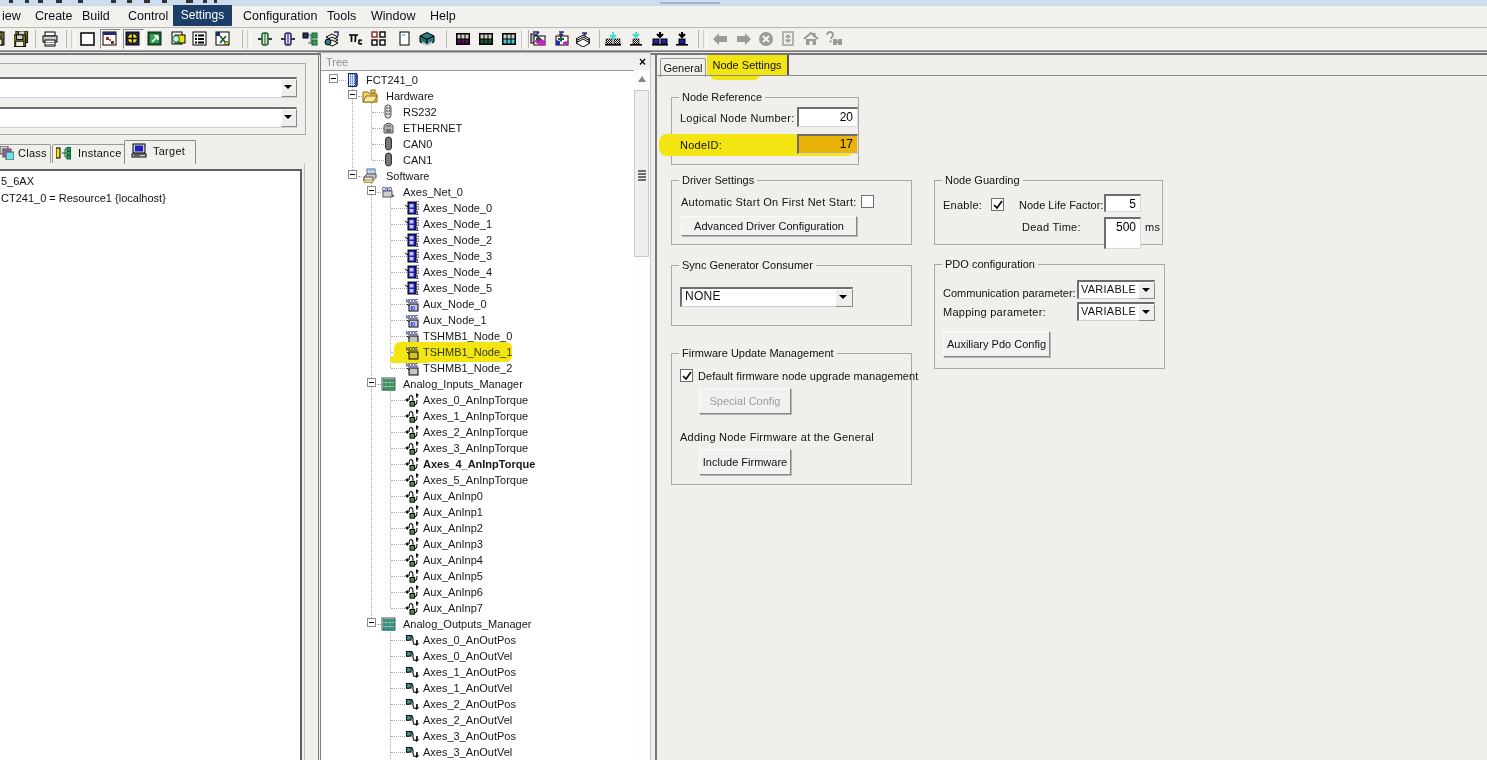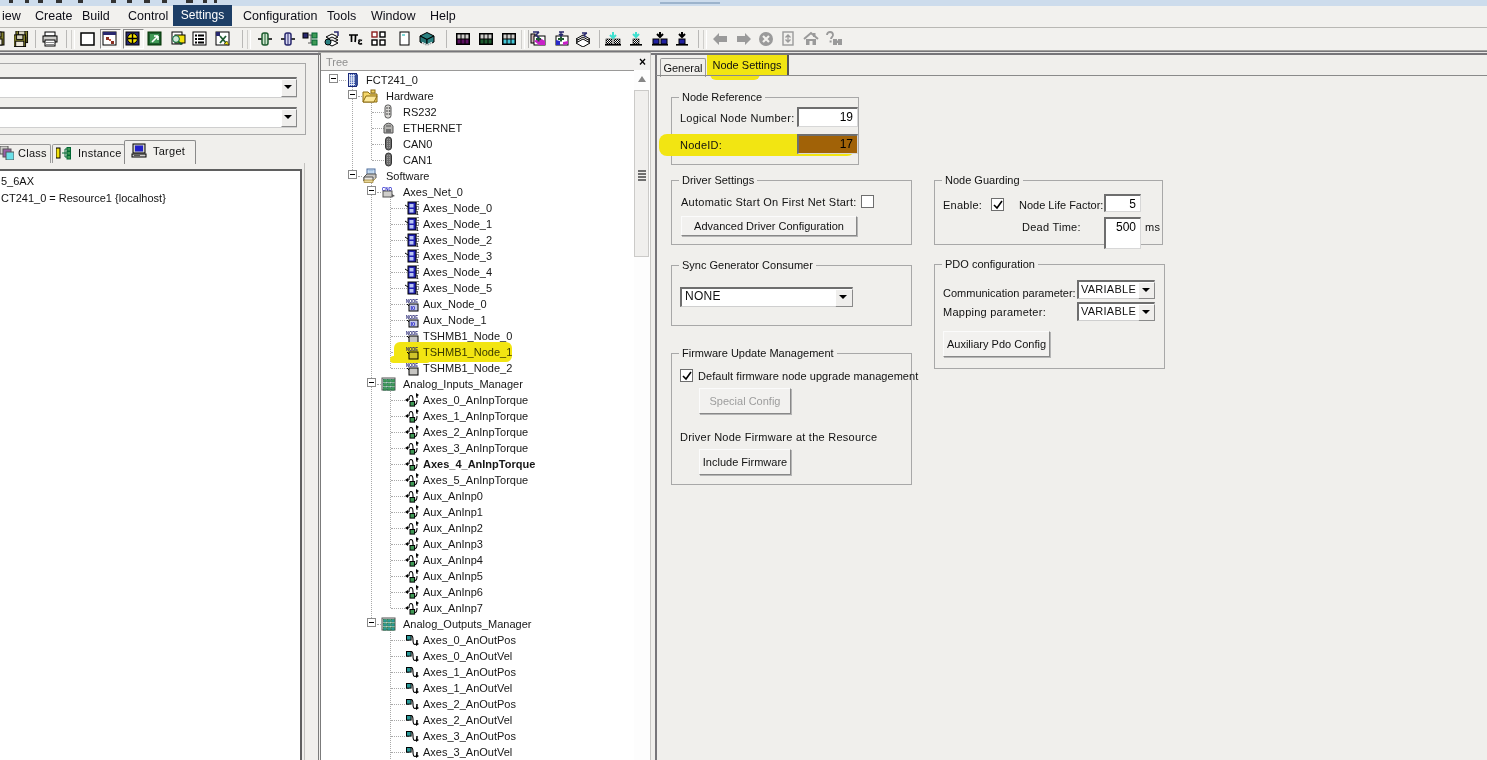--- a/index.html
+++ b/index.html
@@ -731,24 +731,24 @@
   </svg>
 <div class="trow" style="left:423px;top:744px;color:#161616;">Axes_3_AnOutVel</div>
 <div class="a" style="left:655px;top:55px;width:2px;height:705px;background:#77767a;"></div>
 <div class="a" style="left:660px;top:58px;width:44px;height:18px;background:#f0efec;border:1px solid #9a9a9a;border-bottom:none;border-radius:2px 2px 0 0;font-size:11px;color:#111;text-align:center;line-height:18px;">General</div>
 <div class="a" style="left:707px;top:55px;width:80px;height:21px;background:#f2e512;border-right:2px solid #555;font-size:11px;color:#111;text-align:center;line-height:20px;">Node Settings</div>
 <div class="a" style="left:710px;top:74px;width:50px;height:6px;background:#f2e512;border-radius:0 0 6px 6px;"></div>
 <div class="a" style="left:656px;top:75px;width:831px;height:1px;background:#8a8a8a;"></div>
 <div class="grp" style="left:671px;top:97px;width:186px;height:66px;"></div>
 <div class="grplbl" style="left:679px;top:91px;">Node Reference</div>
 <div class="t" style="left:680px;top:112px;">Logical Node Number:</div>
-<div class="inp" style="left:797px;top:107px;width:61px;height:20px;">19</div>
+<div class="inp" style="left:797px;top:107px;width:61px;height:20px;">20</div>
 <div class="a" style="left:659px;top:134px;width:196px;height:22px;background:#f2e512;border-radius:8px;"></div>
 <div class="t" style="left:680px;top:139px;">NodeID:</div>
-<div class="inp" style="left:797px;top:134px;width:61px;height:20px;background:#a16207;">17</div>
+<div class="inp" style="left:797px;top:134px;width:61px;height:20px;background:#eab308;">17</div>
 <div class="grp" style="left:671px;top:180px;width:239px;height:63px;"></div>
 <div class="grplbl" style="left:679px;top:174px;">Driver Settings</div>
 <div class="t" style="left:681px;top:196px;">Automatic Start On First Net Start:</div>
 <div class="cb" style="left:861px;top:195px;"></div>
 <div class="btn" style="left:681px;top:216px;width:176px;height:20px;line-height:18px;">Advanced Driver Configuration</div>
 <div class="grp" style="left:934px;top:180px;width:227px;height:63px;"></div>
 <div class="grplbl" style="left:942px;top:174px;">Node Guarding</div>
 <div class="t" style="left:943px;top:199px;">Enable:</div>
 <div class="cb" style="left:991px;top:198px;"></div>
 <svg class="a" style="left:993px;top:200px" width="10" height="10" viewBox="0 0 10 10">
@@ -779,13 +779,13 @@
 <div class="arr" style="left:1141.5px;top:310px;"></div>
 <div class="btn" style="left:943px;top:331px;width:107px;height:26px;line-height:24px;">Auxiliary Pdo Config</div>
 <div class="grp" style="left:671px;top:353px;width:239px;height:130px;"></div>
 <div class="grplbl" style="left:679px;top:347px;">Firmware Update Management</div>
 <div class="cb" style="left:680px;top:369px;"></div>
 <svg class="a" style="left:682px;top:371px" width="10" height="10" viewBox="0 0 10 10">
     <path d="M1 5l3 3 5-7" stroke="#000" stroke-width="1.6" fill="none"></path>
   </svg>
 <div class="t" style="left:698px;top:370px;letter-spacing:0.05px;">Default firmware node upgrade management</div>
 <div class="btn" style="left:699px;top:388px;width:92px;height:26px;line-height:24px;color:#9d9d9d;">Special Config</div>
-<div class="t" style="left:680px;top:431px;">Driver Node Firmware at the Resource</div>
+<div class="t" style="left:680px;top:431px;">Adding Node Firmware at the General</div>
 <div class="btn" style="left:699px;top:449px;width:92px;height:26px;line-height:24px;">Include Firmware</div>
 </body></html>

